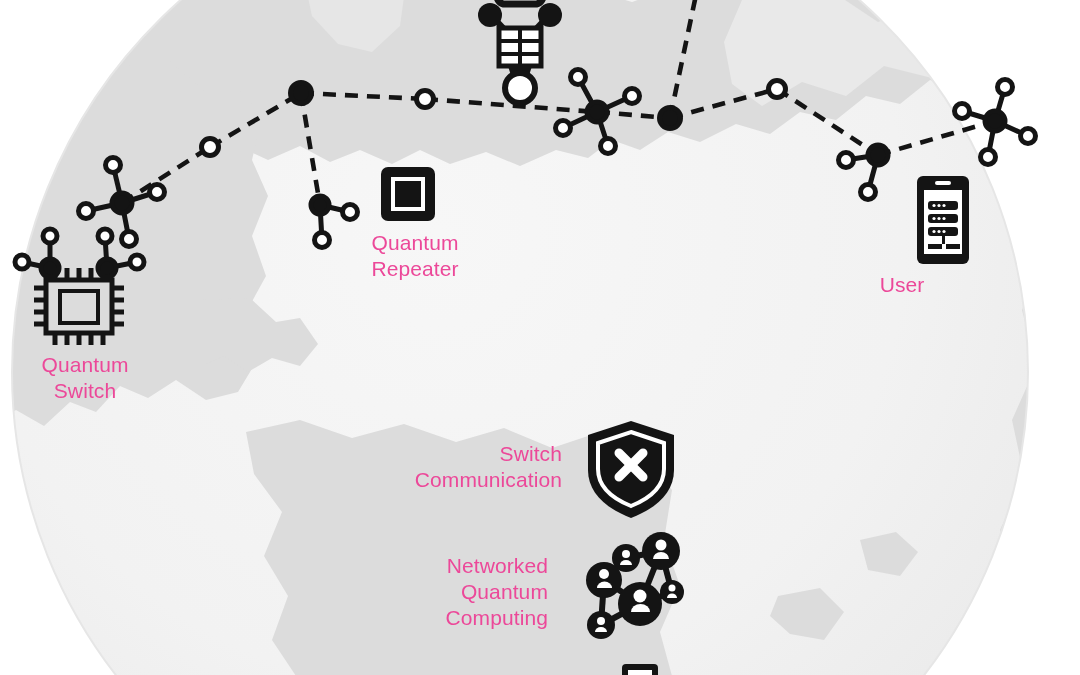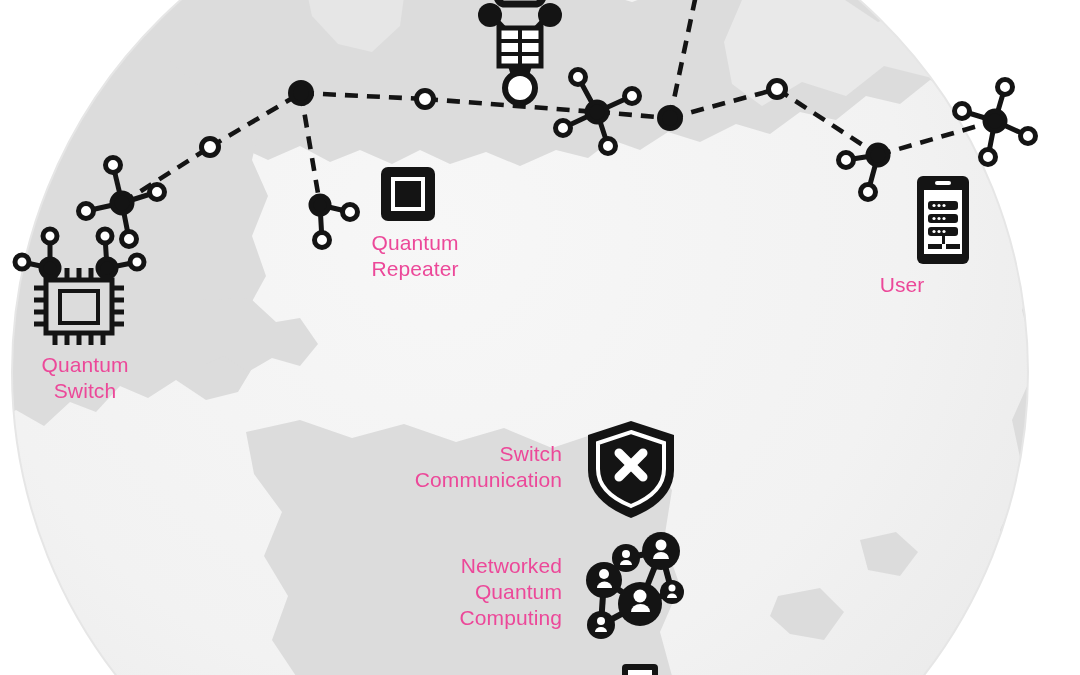--- a/index.html
+++ b/index.html
@@ -25,21 +25,21 @@
     text-align: center;
     white-space: pre-line;
     letter-spacing: 0.1px;
     user-select: none;
   }
   .label.right-al { text-align: right; }
   #lbl-quantum-switch { left: 10px;  top: 352px; width: 150px; }
   #lbl-quantum-repeater { left: 340px; top: 230px; width: 150px; }
   #lbl-user { left: 847px; top: 272px; width: 110px; }
   #lbl-secure { left: 352px; top: 441px; width: 210px; }
-  #lbl-networked { left: 402px; top: 553px; width: 160px; }
+  #lbl-networked { left: 388px; top: 553px; width: 160px; }
 </style>
 </head>
 <body>
 
 <div id="stage">
 
   <svg id="scene" viewBox="0 0 1080 675">
 
     <defs>
 

